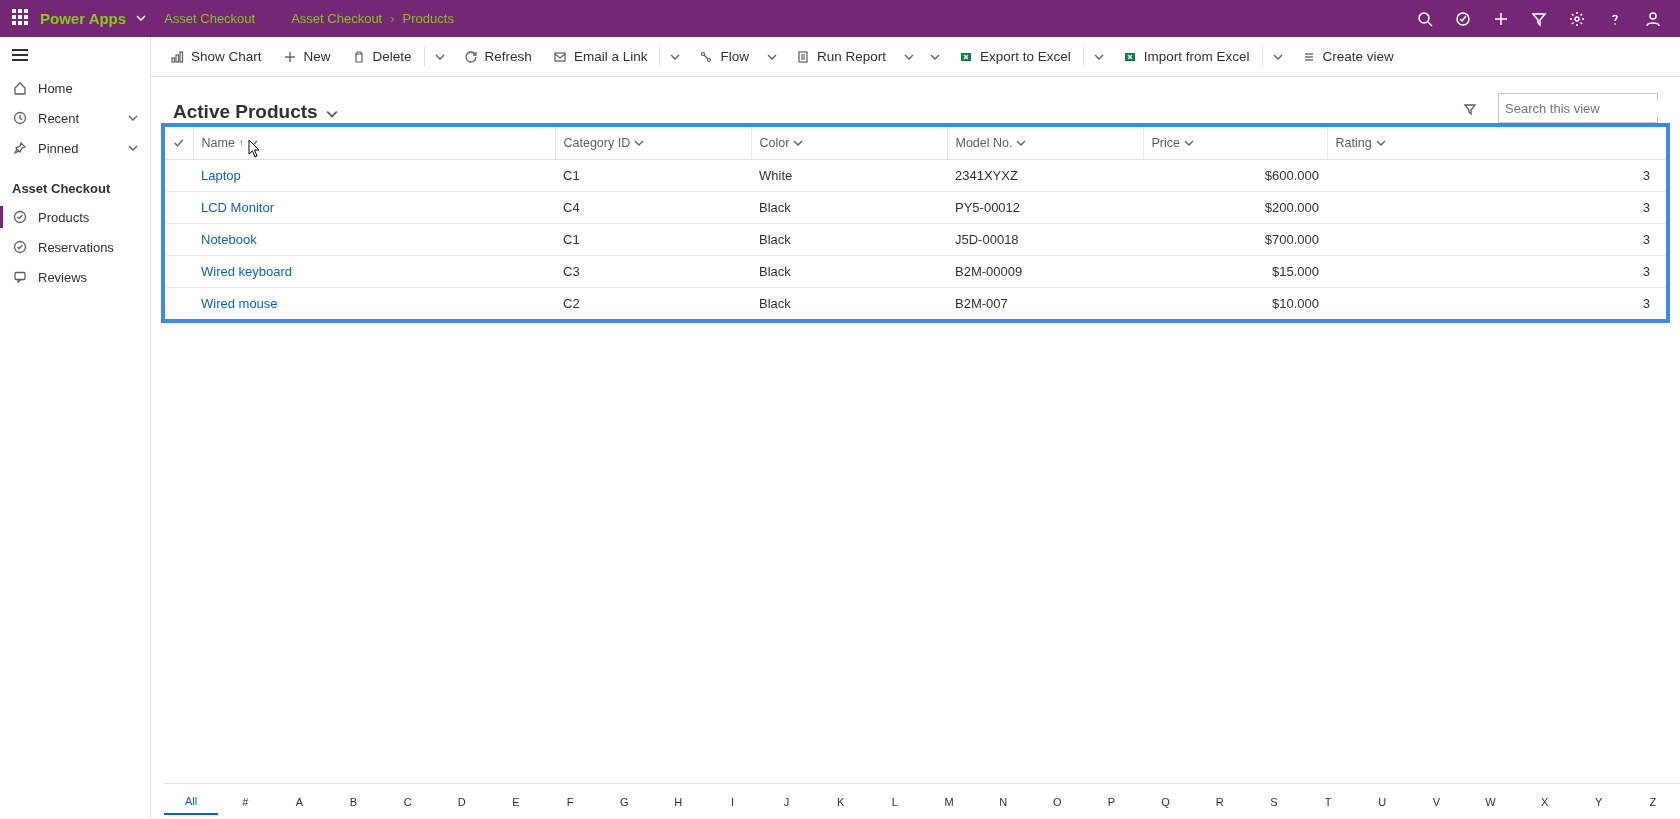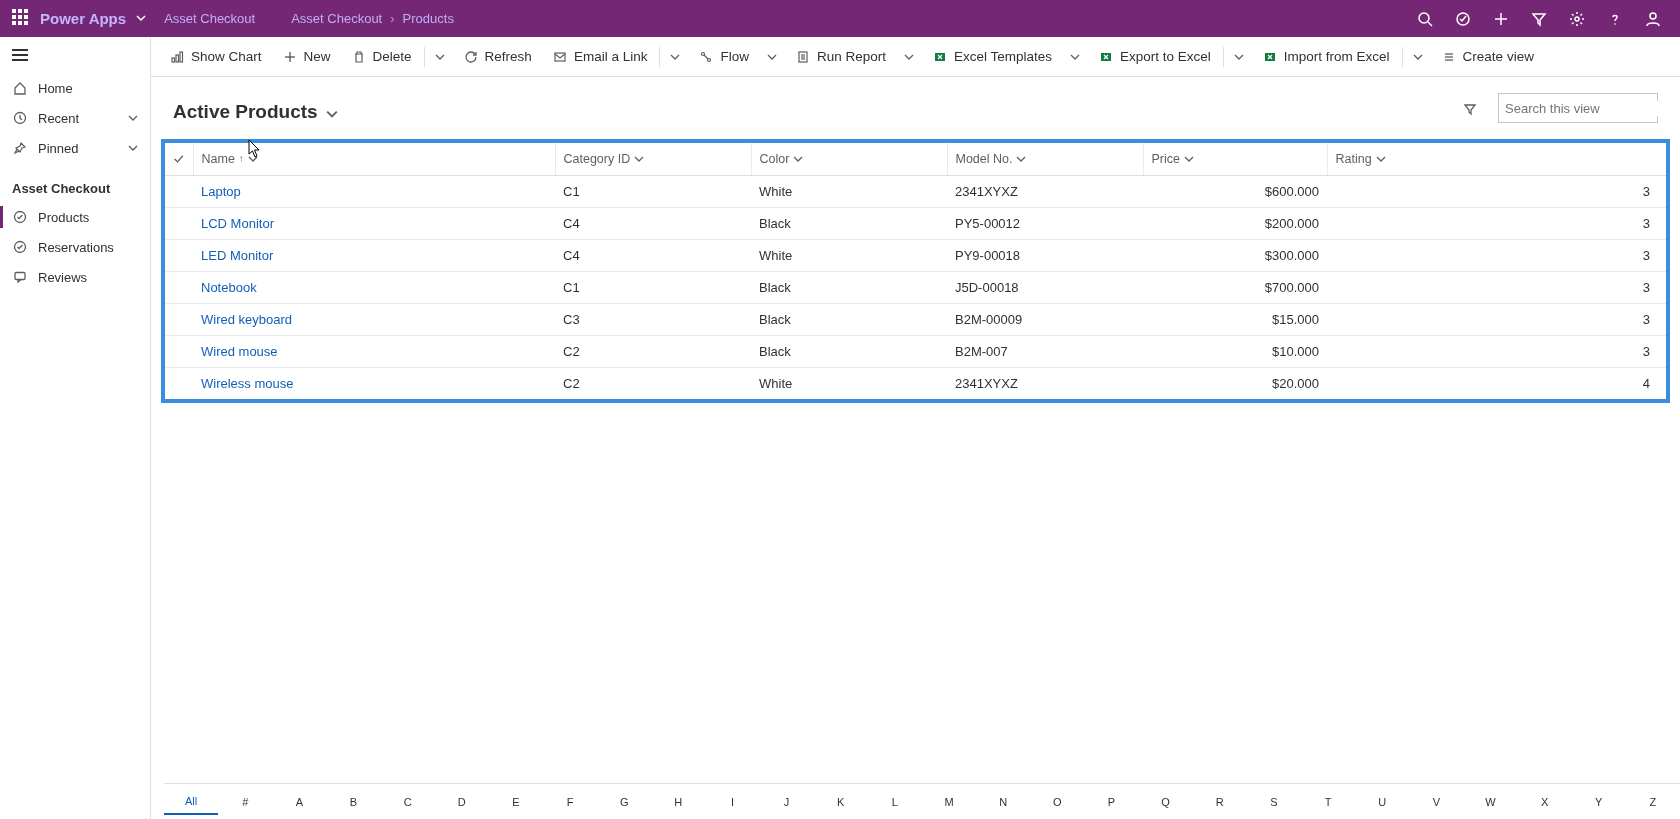--- a/index.html
+++ b/index.html
@@ -5,21 +5,21 @@
 * { box-sizing: border-box; margin: 0; padding: 0; }
 html, body { height: 100%; font-family: "Segoe UI", Arial, sans-serif; font-size: 13px; color: #323130; background: #fff; overflow: hidden; }
 :root {
   --purple: #742774;
   --link: #1160b7;
   --border: #e1dfdd;
   --highlight: #3b8ede;
   --muted: #605e5c;
 }
 
-.topbar { height: 37px; background: var(--purple); color: #c4b5fd; display: flex; align-items: center; padding: 0 8px; }
+.topbar { height: 37px; background: var(--purple); color: #84cc16; display: flex; align-items: center; padding: 0 8px; }
 .topbar .waffle { width: 20px; height: 20px; display: grid; grid-template-columns: repeat(3,4px); grid-template-rows: repeat(3,4px); gap: 2px; margin: 0 8px 0 4px; cursor: pointer; }
 .topbar .waffle span { background: #fff; width: 4px; height: 4px; }
 .topbar .brand { font-weight: 600; font-size: 15px; margin-right: 6px; }
 .topbar .chev-down { margin-left: 4px; margin-right: 18px; cursor: pointer; }
 .topbar .crumb { font-size: 13px; opacity: .95; }
 .topbar .crumb-sep { margin: 0 8px; opacity: .8; }
 .topbar .spacer { flex: 1; }
 .topbar .ticon { width: 38px; height: 37px; display: flex; align-items: center; justify-content: center; cursor: pointer; }
 .topbar svg { stroke: #fff; fill: none; }
 
@@ -46,21 +46,21 @@
 .cicon.green svg { stroke:#107c41; fill:#107c41; }
 
 .viewhdr { height: 46px; display: flex; align-items: flex-end; padding: 0 22px; }
 .viewhdr h1 { font-size: 19px; font-weight: 600; }
 .viewhdr .vchev { margin-left: 8px; cursor:pointer; color:#605e5c; }
 .viewhdr .spacer { flex:1; }
 .viewhdr .filter { width:28px; height:28px; display:flex; align-items:center; justify-content:center; cursor:pointer; color:#605e5c; margin-right:14px;}
 .searchbox { width:160px; height:30px; border:1px solid #c8c6c4; display:flex; align-items:center; padding:0 6px; }
 .searchbox input { flex:1; border:none; outline:none; font-size:13px; color:#605e5c; }
 
-.gridwrap { margin: 16px 10px; border: 4px solid var(--highlight); }
+.gridwrap { margin: 0 10px; border: 4px solid var(--highlight); }
 table.grid { width:100%; border-collapse: collapse; table-layout: fixed; }
 table.grid th, table.grid td { text-align:left; height:32px; border-bottom:1px solid #edebe9; font-size:13px; padding:0; }
 table.grid tbody tr:last-child td { border-bottom:none; }
 table.grid th { font-weight:400; font-size:12.5px; color:#605e5c; border-right:1px solid #edebe9; border-bottom:1px solid #e1dfdd; position:relative; }
 table.grid th .hwrap { display:flex; align-items:center; height:100%; padding:0 8px; gap:4px; cursor:pointer; }
 table.grid th .sort { font-size:10px; color:#605e5c; }
 table.grid th:first-child, table.grid td:first-child { text-align:center; }
 table.grid td .cell { padding:0 8px; display:flex; align-items:center; height:100%; }
 table.grid td .cell.right { justify-content:flex-end; }
 table.grid td a { color: var(--link); text-decoration:none; cursor:pointer; }
@@ -300,29 +300,20 @@
               <line x1="5" y1="9" x2="9" y2="9" stroke-width="1.2"></line>
             </svg>
           </span>
         <span>Run Report</span>
       </div>
       <div class="cmd-chev">
           <svg class="chev" viewBox="0 0 10 10">
             <path d="M1 3 L5 7 L9 3" stroke-width="1.3"></path>
           </svg>
         </div>
-      <div class="cmd">
-        <span class="cicon green">
-            <svg width="14" height="14" viewBox="0 0 14 14">
-              <rect x="2" y="3" width="10" height="8" fill="#107c41" stroke="none"></rect>
-              <path d="M5 5 L9 9 M9 5 L5 9" stroke="#fff" stroke-width="1.3"></path>
-            </svg>
-          </span>
-        <span>Excel Templates</span>
-      </div>
       <div class="cmd-chev">
           <svg class="chev" viewBox="0 0 10 10">
             <path d="M1 3 L5 7 L9 3" stroke-width="1.3"></path>
           </svg>
         </div>
       <div class="cmd">
         <span class="cicon green">
             <svg width="14" height="14" viewBox="0 0 14 14">
               <rect x="2" y="3" width="10" height="8" fill="#107c41" stroke="none"></rect>
               <path d="M5 5 L9 9 M9 5 L5 9" stroke="#fff" stroke-width="1.3"></path>
@@ -495,129 +486,83 @@
                 <div class="cell right">$200.000</div>
               </td>
               <td>
                 <div class="cell right" style="padding-right:16px">3</div>
               </td>
             </tr>
             <tr>
               <td></td>
               <td>
                 <div class="cell">
-                  <a>LED Monitor</a>
-                </div>
-              </td>
-              <td>
-                <div class="cell">C4</div>
-              </td>
-              <td>
-                <div class="cell">White</div>
-              </td>
-              <td>
-                <div class="cell">PY9-00018</div>
-              </td>
-              <td>
-                <div class="cell right">$300.000</div>
+                  <a>Notebook</a>
+                </div>
+              </td>
+              <td>
+                <div class="cell">C1</div>
+              </td>
+              <td>
+                <div class="cell">Black</div>
+              </td>
+              <td>
+                <div class="cell">J5D-00018</div>
+              </td>
+              <td>
+                <div class="cell right">$700.000</div>
               </td>
               <td>
                 <div class="cell right" style="padding-right:16px">3</div>
               </td>
             </tr>
             <tr>
               <td></td>
               <td>
                 <div class="cell">
-                  <a>Notebook</a>
-                </div>
-              </td>
-              <td>
-                <div class="cell">C1</div>
+                  <a>Wired keyboard</a>
+                </div>
+              </td>
+              <td>
+                <div class="cell">C3</div>
               </td>
               <td>
                 <div class="cell">Black</div>
               </td>
               <td>
-                <div class="cell">J5D-00018</div>
-              </td>
-              <td>
-                <div class="cell right">$700.000</div>
+                <div class="cell">B2M-00009</div>
+              </td>
+              <td>
+                <div class="cell right">$15.000</div>
               </td>
               <td>
                 <div class="cell right" style="padding-right:16px">3</div>
               </td>
             </tr>
             <tr>
               <td></td>
               <td>
                 <div class="cell">
-                  <a>Wired keyboard</a>
-                </div>
-              </td>
-              <td>
-                <div class="cell">C3</div>
+                  <a>Wired mouse</a>
+                </div>
+              </td>
+              <td>
+                <div class="cell">C2</div>
               </td>
               <td>
                 <div class="cell">Black</div>
               </td>
               <td>
-                <div class="cell">B2M-00009</div>
-              </td>
-              <td>
-                <div class="cell right">$15.000</div>
+                <div class="cell">B2M-007</div>
+              </td>
+              <td>
+                <div class="cell right">$10.000</div>
               </td>
               <td>
                 <div class="cell right" style="padding-right:16px">3</div>
-              </td>
-            </tr>
-            <tr>
-              <td></td>
-              <td>
-                <div class="cell">
-                  <a>Wired mouse</a>
-                </div>
-              </td>
-              <td>
-                <div class="cell">C2</div>
-              </td>
-              <td>
-                <div class="cell">Black</div>
-              </td>
-              <td>
-                <div class="cell">B2M-007</div>
-              </td>
-              <td>
-                <div class="cell right">$10.000</div>
-              </td>
-              <td>
-                <div class="cell right" style="padding-right:16px">3</div>
-              </td>
-            </tr>
-            <tr>
-              <td></td>
-              <td>
-                <div class="cell">
-                  <a>Wireless mouse</a>
-                </div>
-              </td>
-              <td>
-                <div class="cell">C2</div>
-              </td>
-              <td>
-                <div class="cell">White</div>
-              </td>
-              <td>
-                <div class="cell">2341XYXZ</div>
-              </td>
-              <td>
-                <div class="cell right">$20.000</div>
-              </td>
-              <td>
-                <div class="cell right" style="padding-right:16px">4</div>
               </td>
             </tr>
           </tbody>
       </table>
     </div>
 
     <svg class="cursor" width="14" height="20" viewBox="0 0 14 20">
       <path d="M1 1 L1 15 L4.5 12 L7 18 L9 17 L6.5 11 L11 11 Z" fill="#fff" stroke="#000" stroke-width="1"></path>
     </svg>
   </div>

